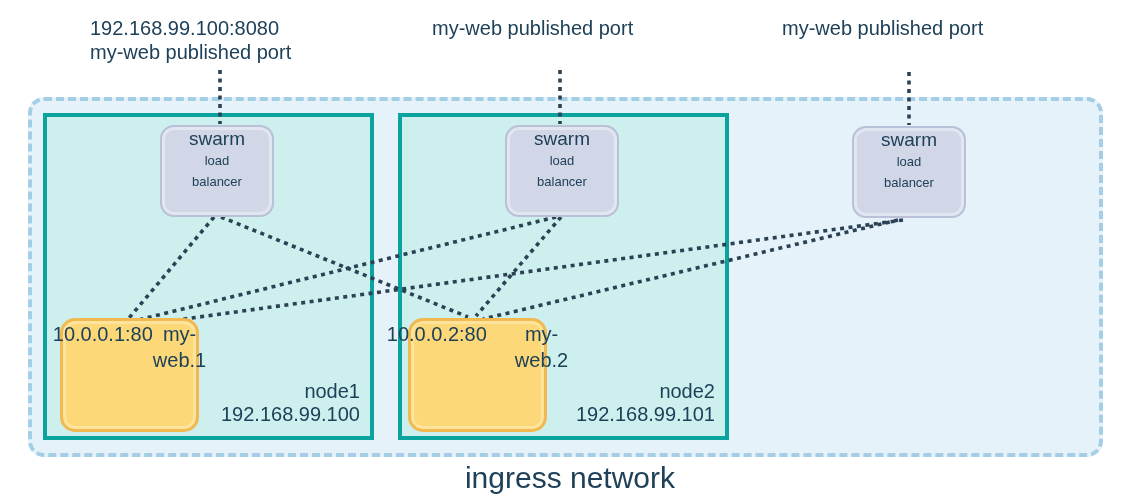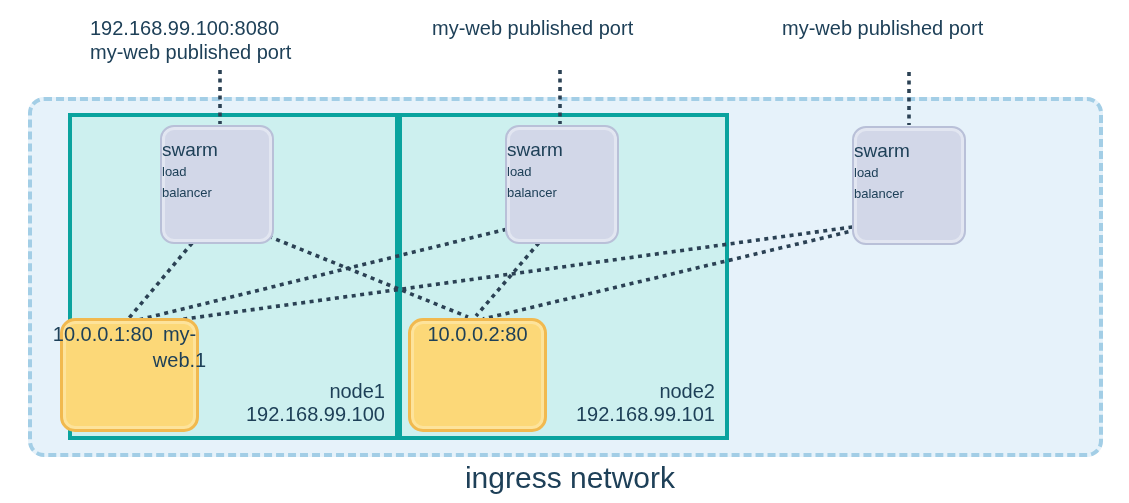--- a/index.html
+++ b/index.html
@@ -20,33 +20,33 @@
     position:absolute;left:28px;top:97px;width:1075px;height:360px;
     box-sizing:border-box;background:#e6f2fa;
     border:4px dashed #a3cee6;border-radius:16px;
   }
   
   .node{
     position:absolute;top:113px;width:331px;height:327px;
     box-sizing:border-box;background:#cdf0ef;
     border:4px solid #0aa39e;
   }
-  .node-1{left:68px;}
+  .node-1{left:43px;}
   .node-2{left:398px;}
   .node-3{left:743px;}
   .node-label{
     position:absolute;right:10px;bottom:10px;text-align:right;
     font-size:20px;line-height:23px;color:#1e4058;z-index:3;
   }
   
   .lb{
-    position:absolute;width:114px;height:119px;box-sizing:border-box;
+    position:absolute;width:114px;height:92px;box-sizing:border-box;
     background:#d2d7e8;border:2px solid #b9c0d8;border-radius:14px;
     box-shadow:inset 0 0 0 3px #e2e6f1;
-    z-index:3;padding-top:11px;
+    text-align:center;z-index:3;
   }
   .lb .l1{font-size:19px;line-height:23px;display:block;}
   .lb .l2,.lb .l3{font-size:13px;line-height:21px;display:block;}
   .lb-1{left:160px;top:125px;}
   .lb-2{left:505px;top:125px;}
   .lb-3{left:852px;top:126px;}
   
   .task{
     position:absolute;width:139px;height:114px;box-sizing:border-box;
     background:#fcd878;border:3px solid #f1b94f;border-radius:15px;
@@ -126,16 +126,17 @@
     <span class="l2">load</span>
     <span class="l3">balancer</span>
   </div>
 
   <div class="task task-1">
     <div class="addr">10.0.0.1:80</div>
     <div class="tname">my-web.1</div>
   </div>
   <div class="task task-2">
     <div class="addr">10.0.0.2:80</div>
+    <div class="tname">my-web.2</div>
   </div>
 
   <div class="net-label">ingress network</div>
 </div>
 
 </body></html>

